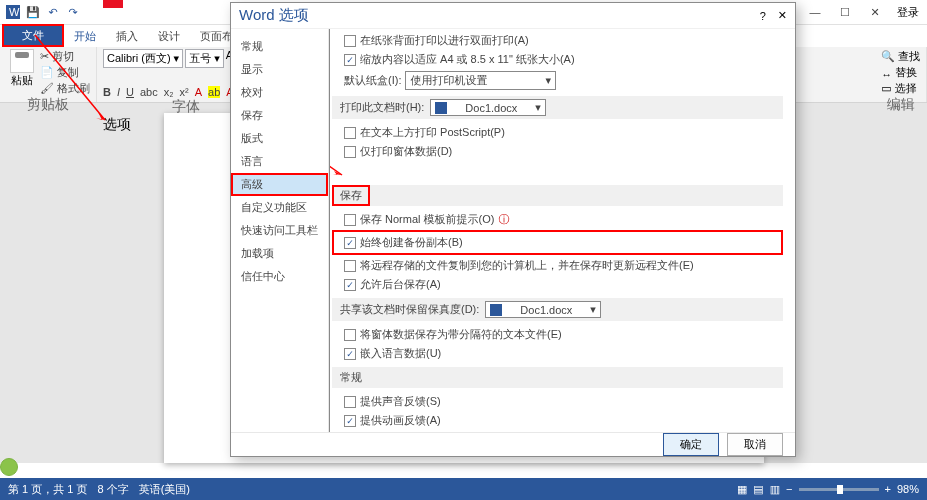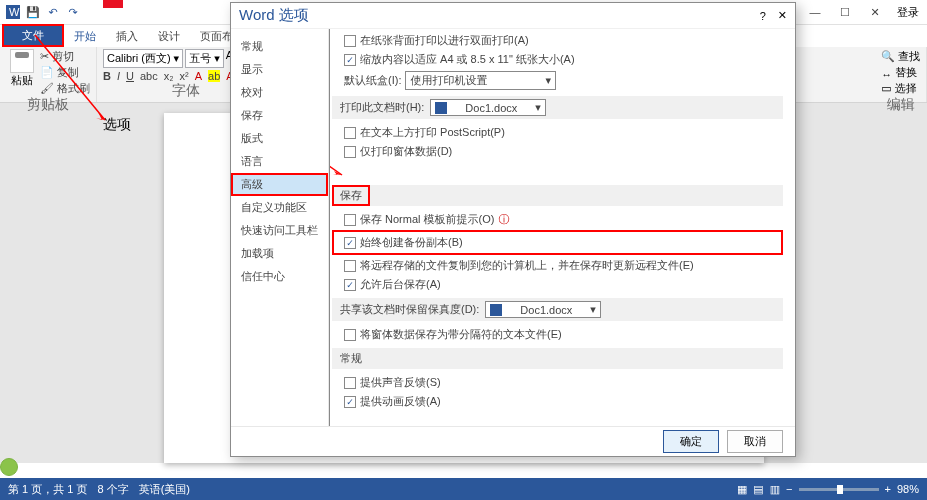--- a/index.html
+++ b/index.html
@@ -15,21 +15,21 @@
 .tab.file{background:#2b579a;color:#fff;border:2px solid red;padding:2px 18px}
 .tab.active{color:#2b579a}
 .ribbon{height:56px;background:#f3f3f3;border-bottom:1px solid #d4d4d4;display:flex}
 .rgroup{border-right:1px solid #e1e1e1;padding:2px 6px;display:flex;flex-direction:column;justify-content:space-between}
 .rgroup-label{text-align:center;color:#666;font-size:14px}
 .clip{display:flex;gap:2px}
 .paste{width:32px;display:flex;flex-direction:column;align-items:center}
 .paste-icon{width:24px;height:24px;background:#fff;border:1px solid #ccc;position:relative}
 .paste-icon:before{content:"";position:absolute;top:2px;left:4px;width:14px;height:6px;background:#888;border-radius:2px}
 .cliplist{display:flex;flex-direction:column;gap:1px;font-size:10px;color:#444}
-.font-select{display:flex;gap:2px;margin-bottom:2px}
+.font-select{display:flex;gap:2px;margin-bottom:18px}
 .combo{border:1px solid #abadb3;background:#fff;padding:1px 3px;display:flex;align-items:center;gap:3px}
 .font-btns{display:flex;gap:6px;align-items:center;color:#444}
 .edit-list{display:flex;flex-direction:column;gap:1px;font-size:10px}
 .edit-item{display:flex;align-items:center;gap:3px}
 .doc-area{flex:1;background:#e6e6e6;display:flex;justify-content:center;padding-top:10px}
 .page{width:600px;height:350px;background:#fff;box-shadow:0 2px 6px rgba(0,0,0,.3)}
 .annotation{position:absolute;left:103px;top:116px;color:#000000;font-size:14px;font-weight:500}
 .arrow1{position:absolute;left:30px;top:30px;width:80px;height:100px;pointer-events:none}
 .dialog{position:absolute;left:230px;top:2px;width:566px;height:455px;background:#fff;border:1px solid #8b8b8b;box-shadow:4px 4px 12px rgba(0,0,0,.25);display:flex;flex-direction:column}
 .dlg-title{height:26px;background:#fff;display:flex;align-items:center;padding:0 8px;border-bottom:1px solid #f0f0f0}
@@ -40,21 +40,21 @@
 .nav-item.selected{background:#cce4f7;border:2px solid red;padding:2px 8px}
 .dlg-content{flex:1;overflow-y:auto;padding:2px 12px 2px 2px;background:#fff;border-left:1px solid #888}
 .opt-row{display:flex;align-items:center;gap:4px;padding:2px 12px;color:#444}
 .chk{width:12px;height:12px;border:1px solid #888;display:inline-flex;align-items:center;justify-content:center;font-size:9px;color:#2b579a;background:#fff}
 .chk.checked:before{content:"✓"}
 .sec-header{background:#f0f0f0;padding:3px 8px;color:#444;display:flex;align-items:center;gap:6px;margin:4px 0}
 .sec-save{border:2px solid red;display:inline-block;padding:1px 6px}
 .dd{border:1px solid #888;padding:1px 4px;display:inline-flex;align-items:center;gap:18px;background:#fff}
 .dd .wicon{width:12px;height:12px;background:#2b579a;display:inline-block}
 .hl-group{border:2px solid red;padding:1px 10px;margin:1px 0}
-.dlg-footer{height:30px;display:flex;align-items:center;justify-content:flex-end;gap:8px;padding:0 12px;border-top:1px solid #e8e8e8}
+.dlg-footer{height:24px;display:flex;align-items:center;justify-content:flex-end;gap:8px;padding:0 12px;border-top:1px solid #e8e8e8}
 .btn{border:1px solid #acacac;padding:3px 16px;background:#fdfdfd}
 .btn.primary{border:1px solid #2b579a;background:#e5f1fb}
 .statusbar{position:absolute;left:0;bottom:0;width:100%;height:22px;background:#2b579a;color:#fff;display:flex;align-items:center;padding:0 8px;font-size:10px}
 .status-right{margin-left:auto;display:flex;align-items:center;gap:6px}
 .zoom-track{width:80px;height:3px;background:#8199b8;position:relative}
 .zoom-thumb{position:absolute;left:38px;top:-3px;width:6px;height:9px;background:#fff}
 .green-circle{position:absolute;left:0;bottom:24px;width:18px;height:18px;border-radius:50%;background:#8bc34a;border:1px solid #7cb342}
 .redtab{position:absolute;left:103px;top:0;width:20px;height:8px;background:#e81123}
 </style>
 </head>
@@ -250,20 +250,24 @@
           <span class="dd">
             <span class="wicon"></span>
             <span>Doc1.docx</span>
             <span>▾</span>
           </span>
         </div>
       <div class="opt-row">
           <span class="chk"></span>
           <span>将窗体数据保存为带分隔符的文本文件(E)</span>
         </div>
+      <div class="opt-row">
+          <span class="chk checked"></span>
+          <span>嵌入语言数据(U)</span>
+        </div>
       <div class="sec-header">
           <span>常规</span>
         </div>
       <div class="opt-row">
           <span class="chk"></span>
           <span>提供声音反馈(S)</span>
         </div>
       <div class="opt-row">
           <span class="chk checked"></span>
           <span>提供动画反馈(A)</span>

